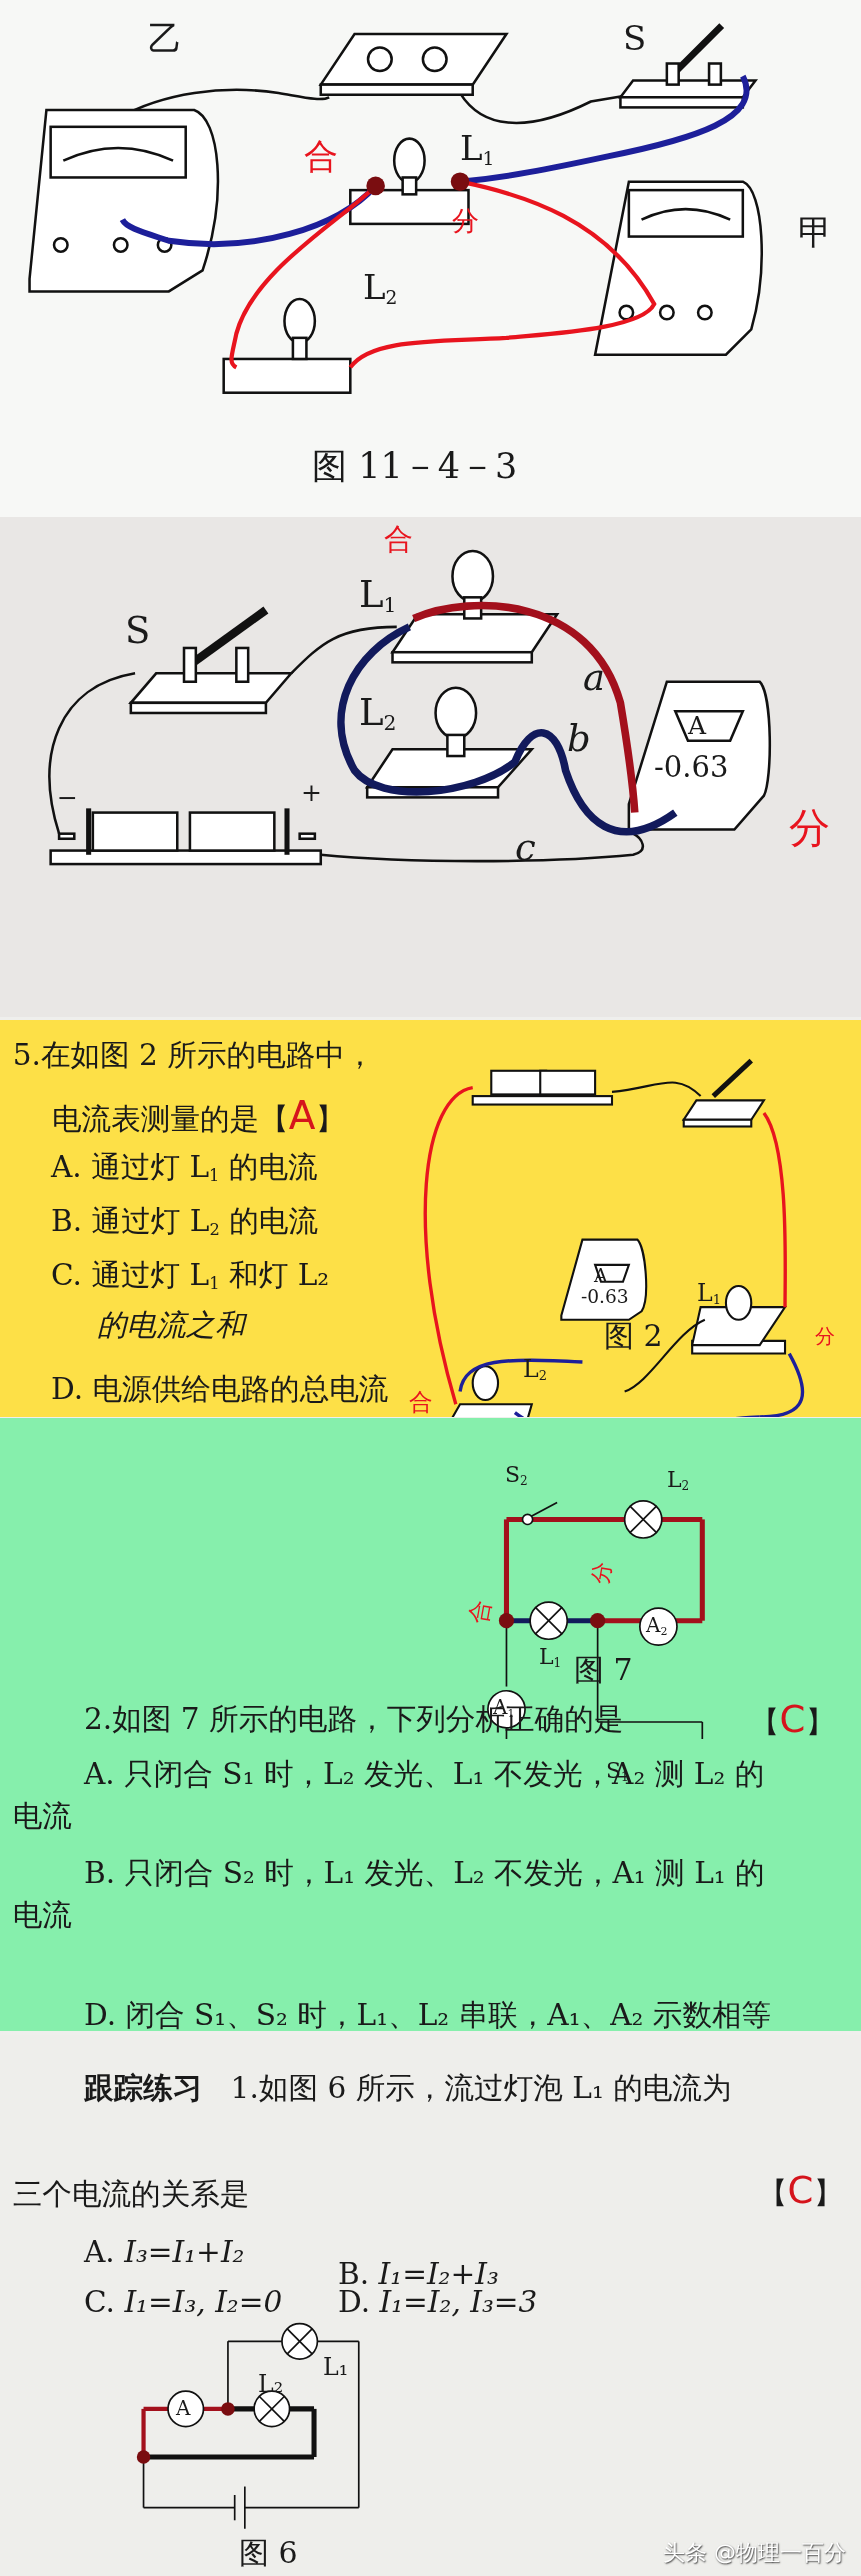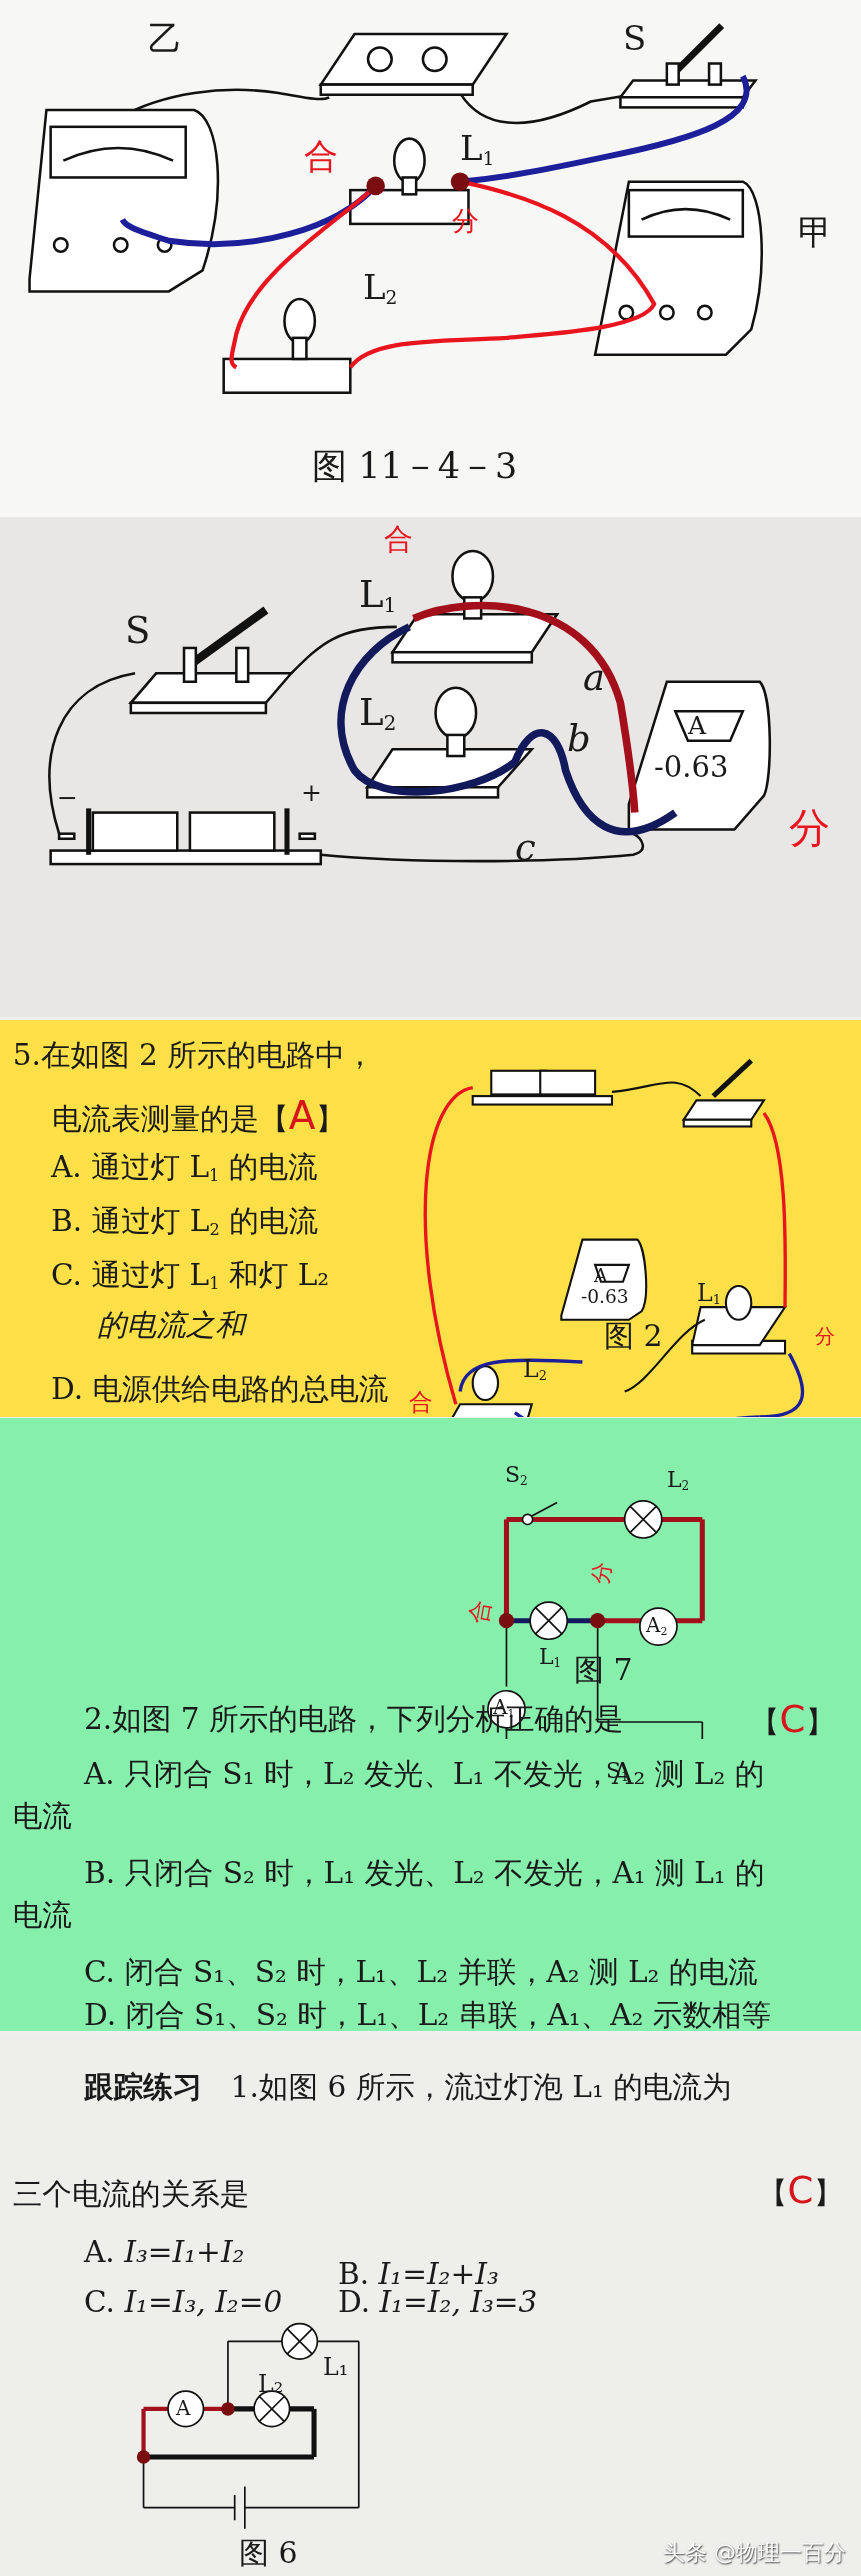--- a/index.html
+++ b/index.html
@@ -243,27 +243,26 @@
   <span class="lbl red" style="left:469px;top:182px;font-size:23.6px;transform:rotate(-80deg);">合</span>
   <span class="lbl red" style="left:591px;top:144px;font-size:22px;transform:rotate(-80deg);">分</span>
   <span class="cap" style="left:574px;top:232px;font-size:30px;">图 7</span>
 
   <div class="txt" style="left:84px;top:287px;">2.如图 7 所示的电路，下列分析正确的是</div>
   <div class="txt" style="left:750px;top:283px;"><span>【</span><span class="ans">C</span><span>】</span></div>
   <div class="txt" style="left:84px;top:342px;">A. 只闭合 S₁ 时，L₂ 发光、L₁ 不发光，A₂ 测 L₂ 的</div>
   <div class="txt" style="left:12.7px;top:384px;">电流</div>
   <div class="txt" style="left:84px;top:441px;">B. 只闭合 S₂ 时，L₁ 发光、L₂ 不发光，A₁ 测 L₁ 的</div>
   <div class="txt" style="left:12.7px;top:483px;">电流</div>
-  <div class="txt" style="left:84px;top:540px;">C. 闭合 S₁、S₂ 时，L₁、L₂ 并联，A₂ 测 L₂ 的电流</div>
   <div class="txt" style="left:84px;top:583px;">D. 闭合 S₁、S₂ 时，L₁、L₂ 串联，A₁、A₂ 示数相等</div>
 </div>
 
 <div class="panel p5">
   <div class="txt" style="left:84px;top:38px;">
-    <span style="font-family:Liberation Mono, monospace;font-weight:bold;margin-top:40px;">跟踪练习</span>&nbsp;&nbsp;&nbsp;<span>1.如图 6 所示，流过灯泡 L₁ 的电流为</span>
+    <span style="font-family:Liberation Sans, sans-serif;font-weight:bold;margin-top:40px;">跟踪练习</span>&nbsp;&nbsp;&nbsp;<span>1.如图 6 所示，流过灯泡 L₁ 的电流为</span>
   </div>
   <div class="txt" style="left:12.7px;top:145px;">三个电流的关系是</div>
   <div class="txt" style="left:758px;top:137px;"><span>【</span><span class="ans">C</span><span>】</span></div>
   <div class="txt" style="left:84px;top:203px;"><span>A.</span> <i>I₃=I₁+I₂</i></div>
   <div class="txt" style="left:338px;top:203px;margin-top:22px;"><span>B.</span> <i>I₁=I₂+I₃</i></div>
   <div class="txt" style="left:84px;top:253px;"><span>C.</span> <i>I₁=I₃, I₂=0</i></div>
   <div class="txt" style="left:338px;top:253px;"><span>D.</span> <i>I₁=I₂, I₃=3</i></div>
 
   <svg width="861" height="541" viewBox="0 0 1020 641">
     <g fill="none" stroke="#111" stroke-width="2">

